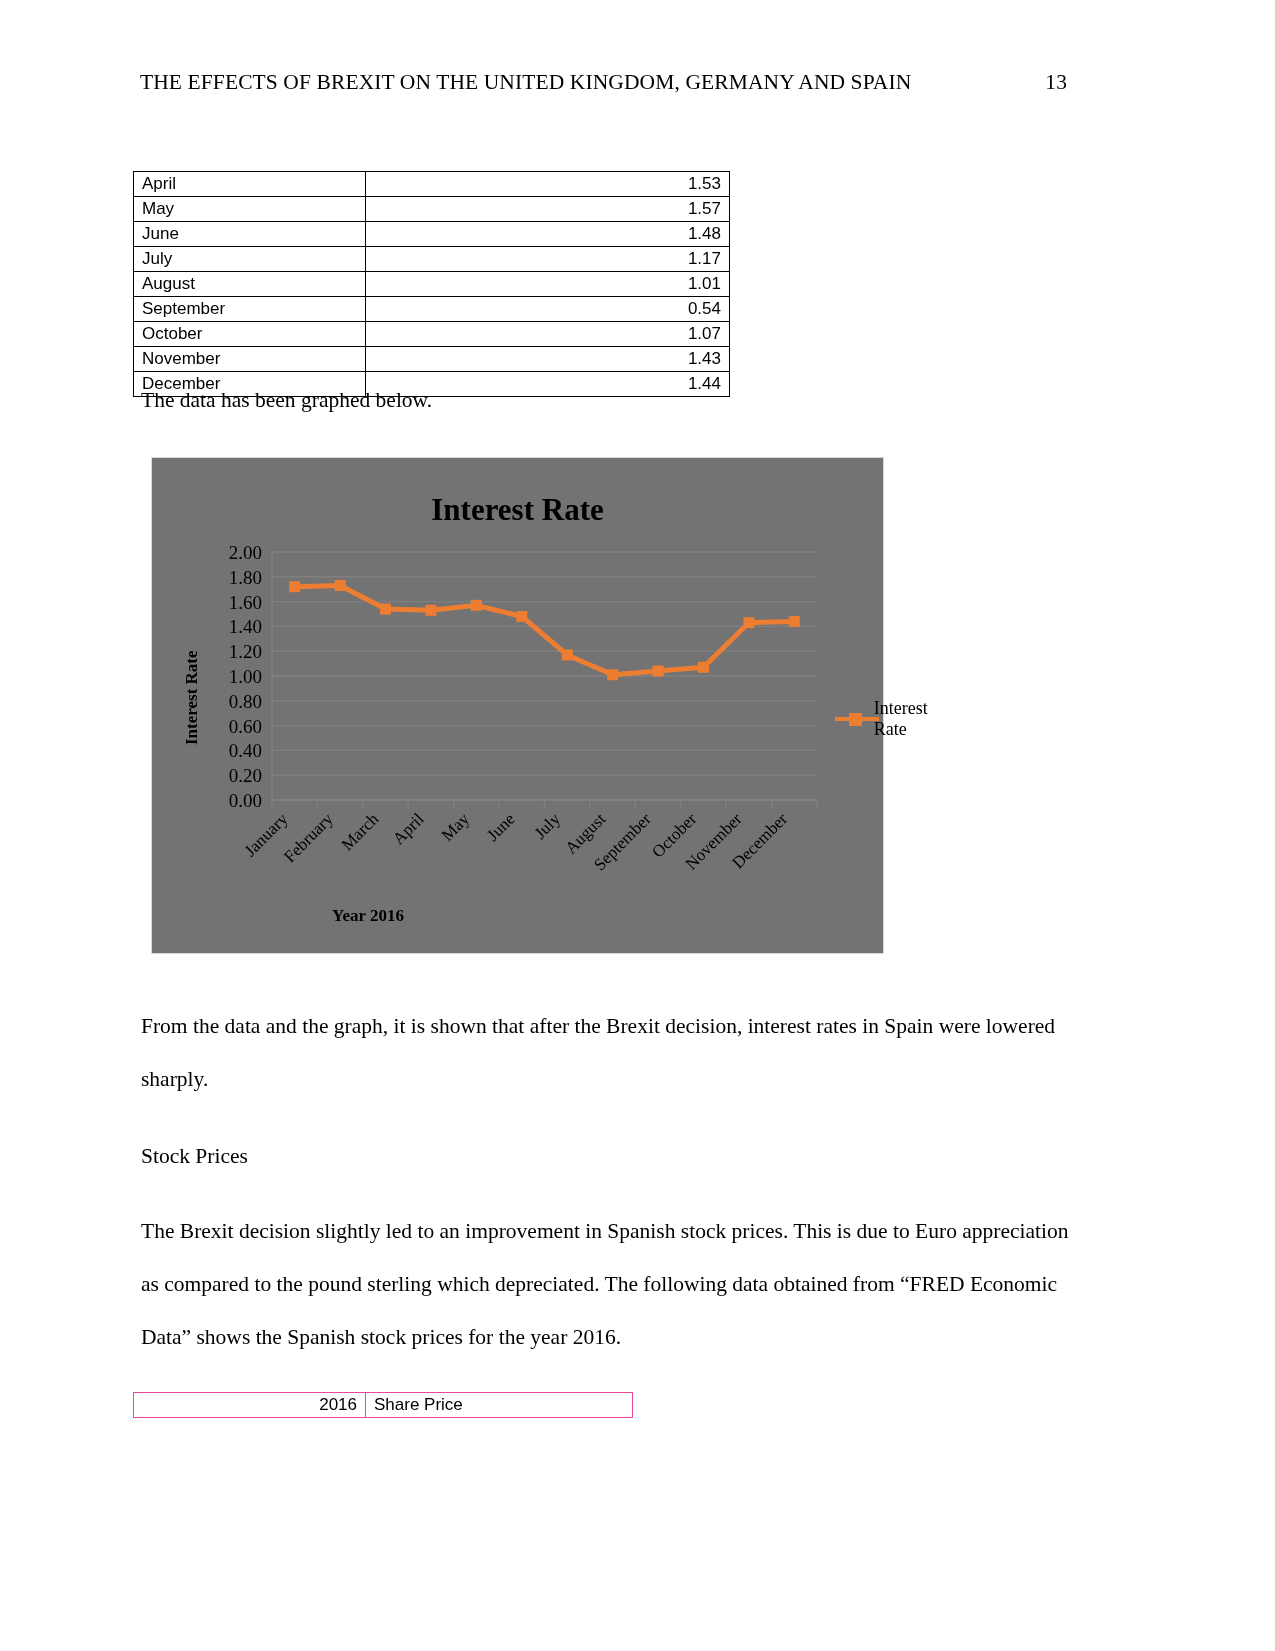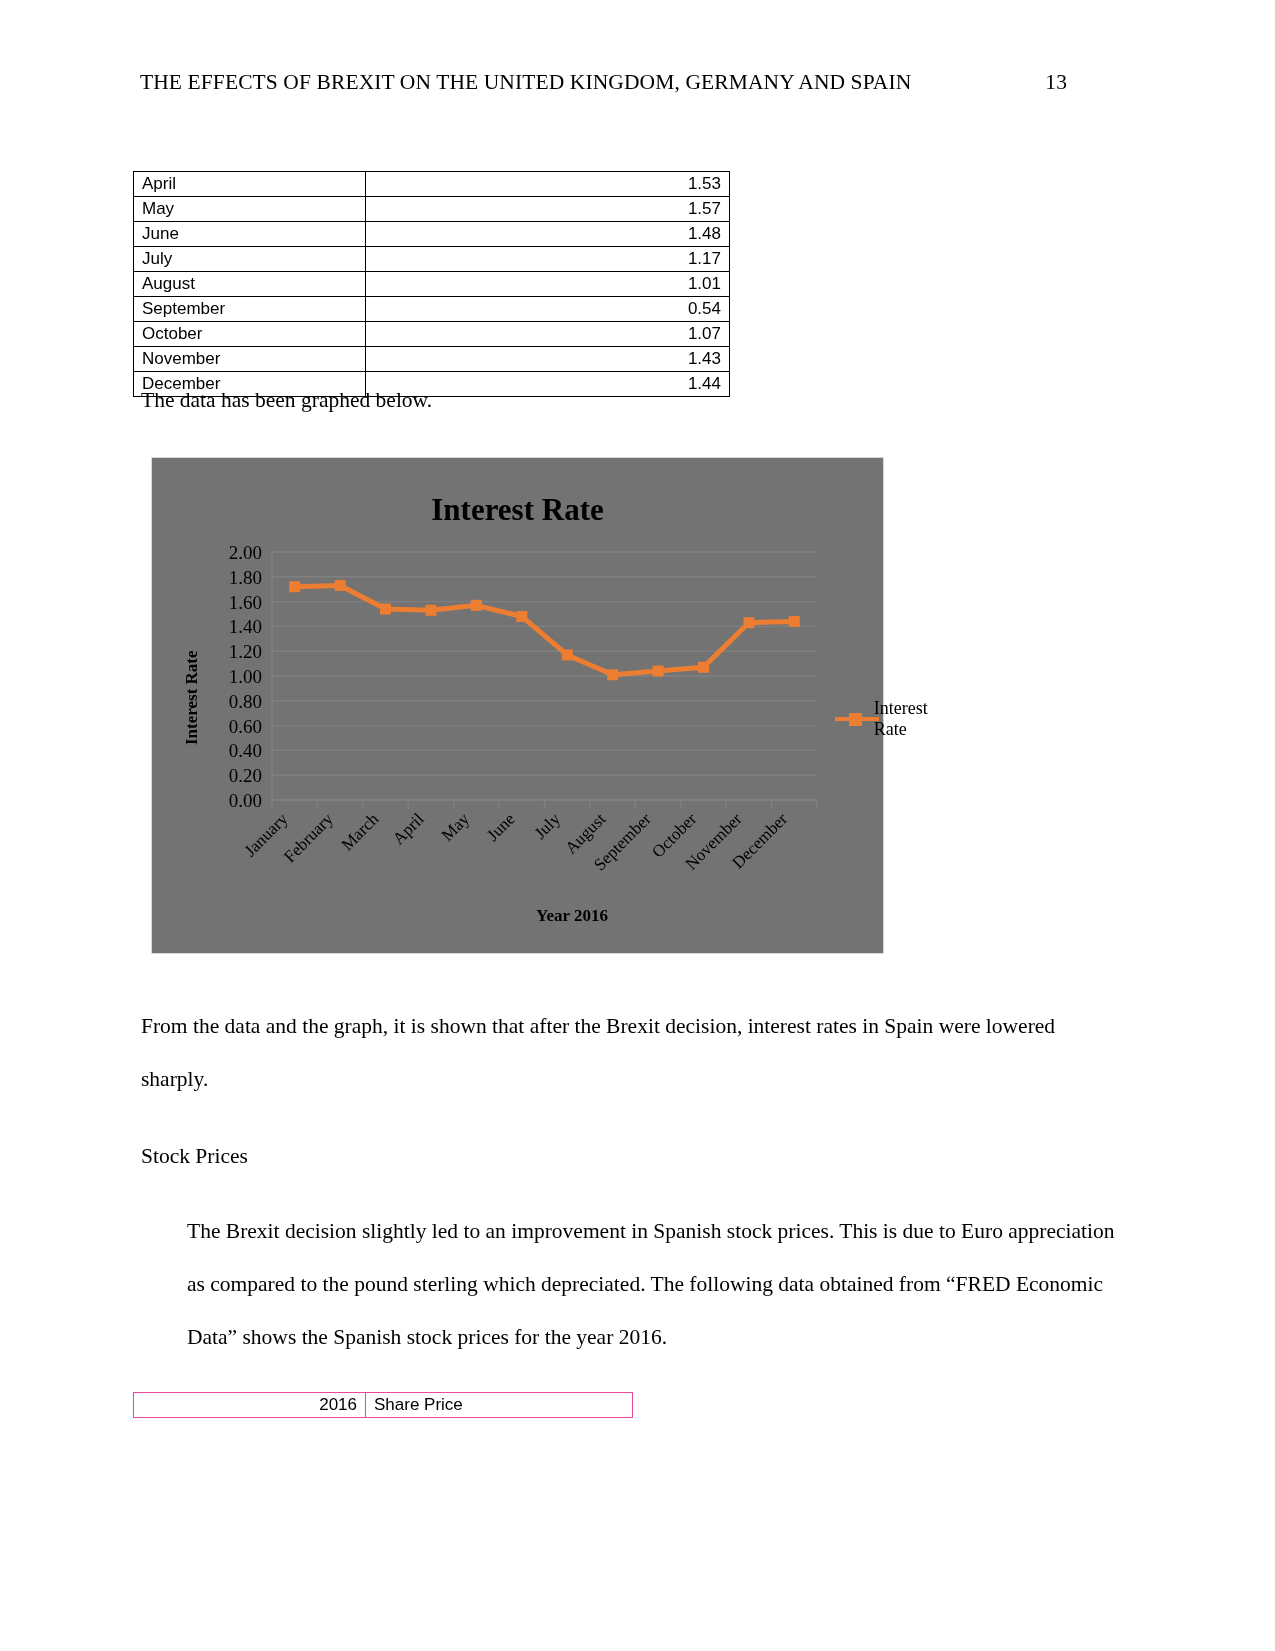--- a/index.html
+++ b/index.html
@@ -90,21 +90,21 @@
     transform: rotate(180deg);
     text-align: center;
     font-size: 17px;
     font-weight: bold;
   }
   .x-axis-title {
     position: absolute;
     left: 180px;
     top: 448px;
     width: 480px;
-    text-align: center;
+    text-align: left;
     font-size: 17px;
     font-weight: bold;
   }
   .plot-svg {
     position: absolute;
     left: 0;
     top: 0;
   }
   .legend {
     position: absolute;
@@ -142,21 +142,21 @@
   .body-par {
     position: absolute;
     left: 141px;
     width: 930px;
     font-size: 21.5px;
     line-height: 53px;
     text-align: left;
   }
   #par-1 { top: 1000px; }
   #par-2 { top: 1130px; }
-  #par-3 { top: 1205px; margin-left: 46px; }
+  #par-3 { top: 1205px; }
 
   
   .bottom-table {
     position: absolute;
     left: 133px;
     top: 1392px;
     width: 500px;
     border-collapse: collapse;
     font-family: "Liberation Sans", "DejaVu Sans", sans-serif;
     font-size: 17px;

